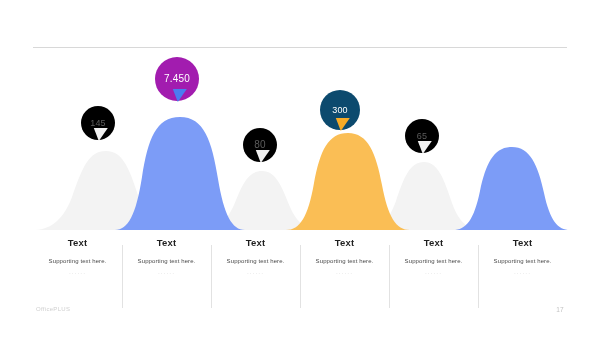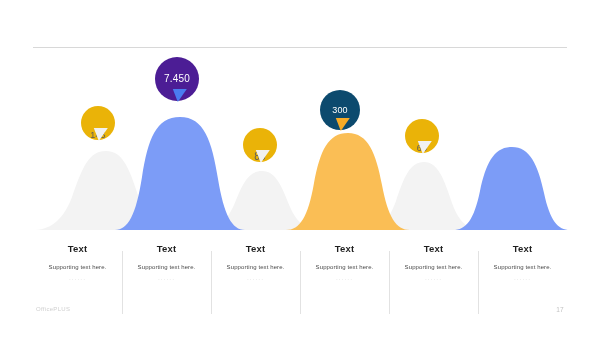--- a/index.html
+++ b/index.html
@@ -60,31 +60,30 @@
   }
   .bubble .tail {
     position: absolute;
     left: 50%;
     bottom: -1px;
     width: 0;
     height: 0;
     transform: translateX(-30%);
   }
   .bubble-gray {
-    background: #eab308;
+    background: #000000;
     color: #5c5c5c;
-    align-items: flex-end;
   }
   .bubble-gray .tail {
     border-left: 5px solid transparent;
     border-right: 9px solid transparent;
     border-top: 13px solid #f1f1f1;
   }
   .bubble-blue {
-    background: #4c1d95;
+    background: #a21caf;
     color: #ffffff;
     justify-content: center;
   }
   .bubble-blue .tail {
     border-left: 5px solid transparent;
     border-right: 9px solid transparent;
     border-top: 13px solid #4a7cf0;
   }
   .bubble-orange {
     background: #0c4a6e;
@@ -101,21 +100,21 @@
   .b1 { left: 155px; top: 57px;  width: 44px; height: 44px; font-size: 10px; }
   .b2 { left: 243px; top: 128px; width: 34px; height: 34px; font-size: 10px; }
   .b3 { left: 320px; top: 90px;  width: 40px; height: 40px; font-size: 9px; }
   .b4 { left: 405px; top: 119px; width: 34px; height: 34px; font-size: 9px; }
   .b5 { left: 487px; top: 103px; width: 37px; height: 37px; font-size: 9px; }
 
   
   .captions {
     position: absolute;
     left: 33px;
-    top: 237px;
+    top: 231px;
     width: 534px;
     height: 68px;
     display: flex;
     justify-content: center;
   }
   .col {
     position: relative;
     flex: 1 1 0;
     text-align: center;
     padding-top: 6px;

